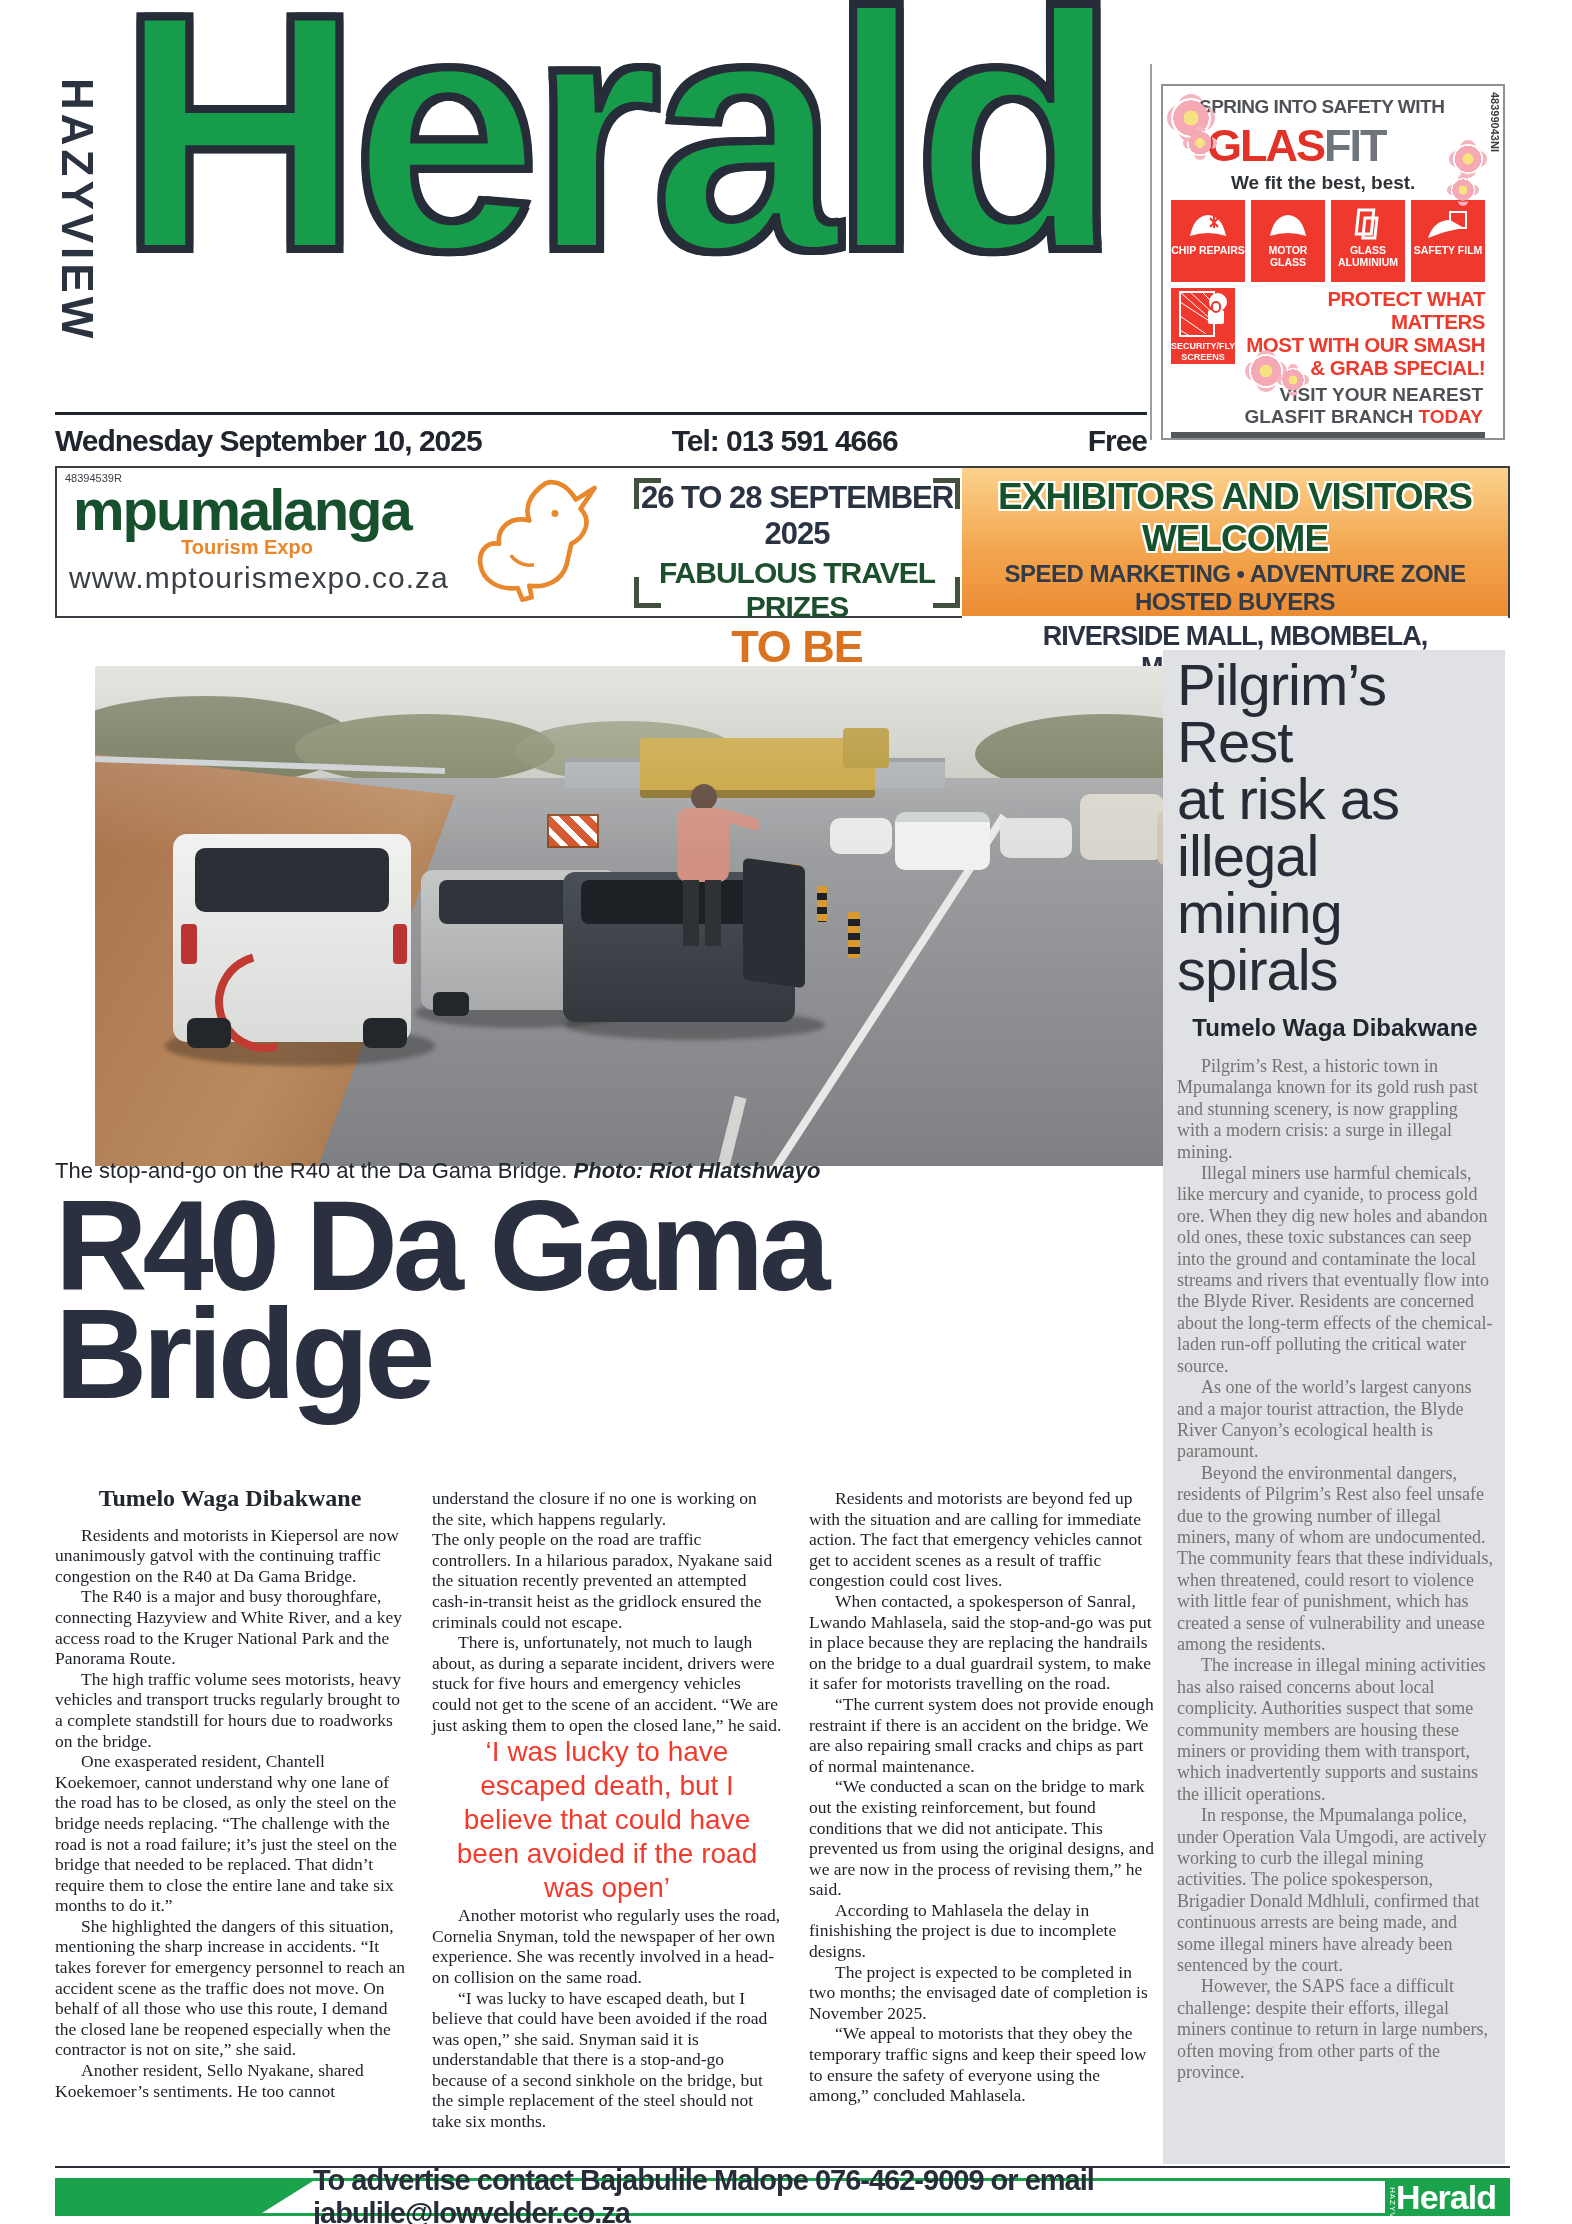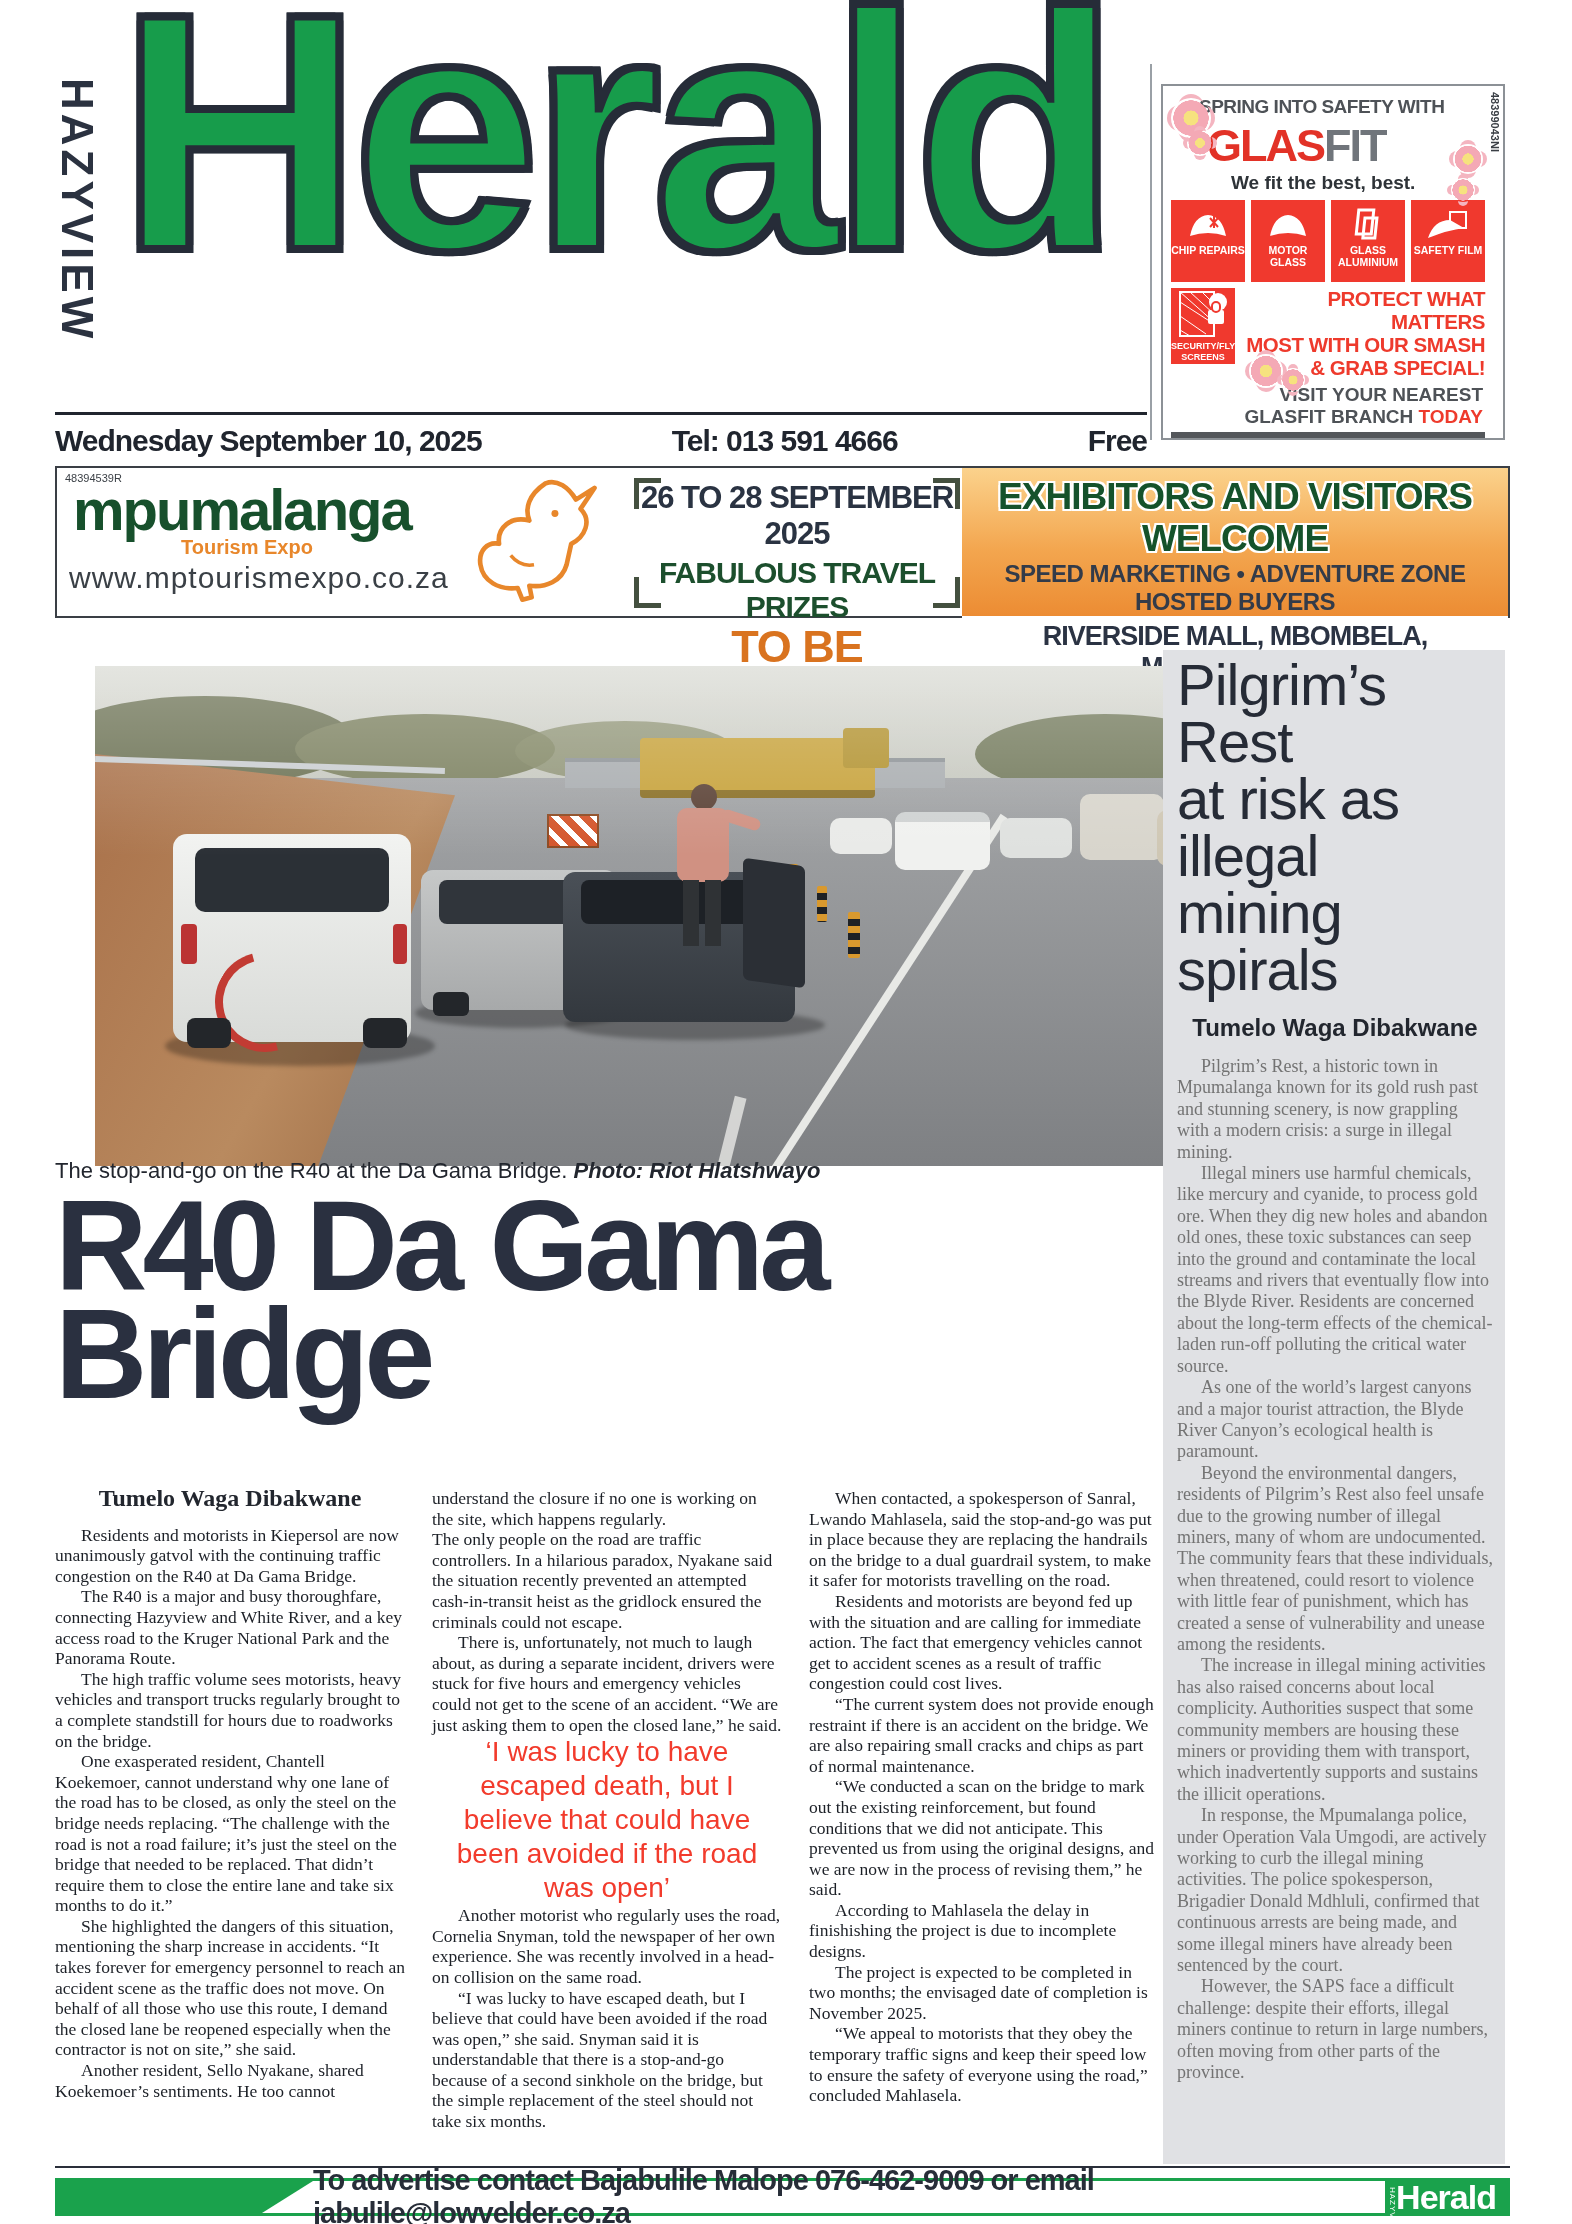--- a/index.html
+++ b/index.html
@@ -316,27 +316,27 @@
     <div class="col">
       <p class="noindent">understand the closure if no one is working on the site, which happens regularly.</p>
       <p class="noindent">The only people on the road are traffic controllers. In a hilarious paradox, Nyakane said the situation recently prevented an attempted cash-in-transit heist as the gridlock ensured the criminals could not escape.</p>
       <p>There is, unfortunately, not much to laugh about, as during a separate incident, drivers were stuck for five hours and emergency vehicles could not get to the scene of an accident. “We are just asking them to open the closed lane,” he said.</p>
       <p class="pullquote">‘I was lucky to have escaped death, but I believe that could have been avoided if the road was open’</p>
       <p>Another motorist who regularly uses the road, Cornelia Snyman, told the newspaper of her own experience. She was recently involved in a head-on collision on the same road.</p>
       <p>“I was lucky to have escaped death, but I believe that could have been avoided if the road was open,” she said. Snyman said it is understandable that there is a stop-and-go because of a second sinkhole on the bridge, but the simple replacement of the steel should not take six months.</p>
     </div>
     <div class="col">
       <div>
+          <p>Residents and motorists are beyond fed up with the situation and are calling for immediate action. The fact that emergency vehicles cannot get to accident scenes as a result of traffic congestion could cost lives.</p>
           <p>When contacted, a spokesperson of Sanral, Lwando Mahlasela, said the stop-and-go was put in place because they are replacing the handrails on the bridge to a dual guardrail system, to make it safer for motorists travelling on the road.</p>
-          <p>Residents and motorists are beyond fed up with the situation and are calling for immediate action. The fact that emergency vehicles cannot get to accident scenes as a result of traffic congestion could cost lives.</p>
           <p>“The current system does not provide enough restraint if there is an accident on the bridge. We are also repairing small cracks and chips as part of normal maintenance.</p>
           <p>“We conducted a scan on the bridge to mark out the existing reinforcement, but found conditions that we did not anticipate. This prevented us from using the original designs, and we are now in the process of revising them,” he said.</p>
           <p>According to Mahlasela the delay in finishishing the project is due to incomplete designs.</p>
           <p>The project is expected to be completed in two months; the envisaged date of completion is November 2025.</p>
-          <p>“We appeal to motorists that they obey the temporary traffic signs and keep their speed low to ensure the safety of everyone using the road,” concluded Mahlasela.</p>
+          <p>“We appeal to motorists that they obey the temporary traffic signs and keep their speed low to ensure the safety of everyone using the among,” concluded Mahlasela.</p>
         </div>
     </div>
   </div>
 
   <aside class="sidebar">
     <h2 class="sb-headline">
       <div><span class="cx72">Pilgrim’s Rest</span></div>
       <div><span class="cx72">at risk as illegal</span></div>
       <div><span class="cx72">mining spirals</span></div>
     </h2>

